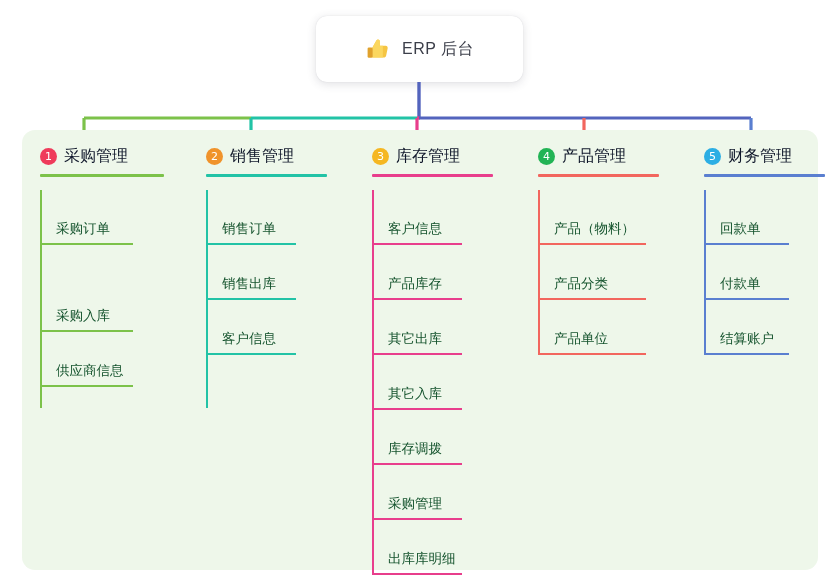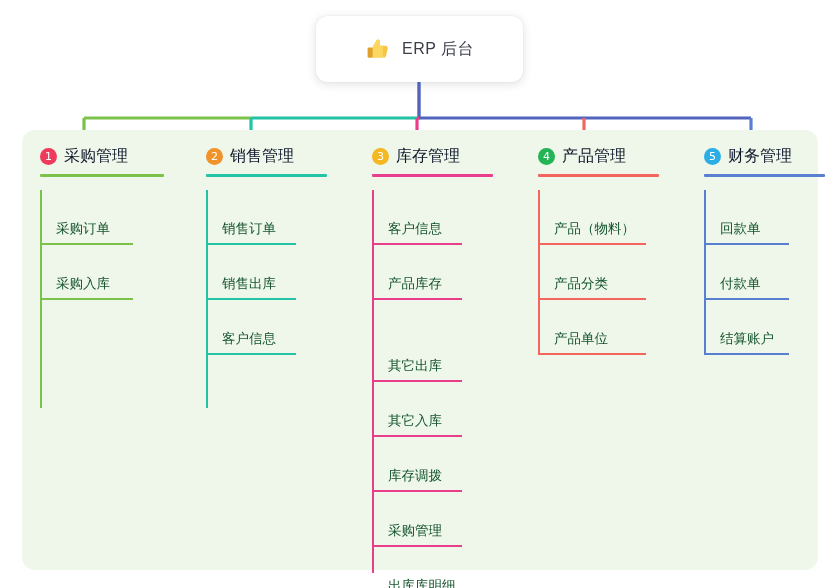--- a/index.html
+++ b/index.html
@@ -180,24 +180,28 @@
           <span class="badge" style="background: rgb(239, 59, 91);">1</span>
           <span class="col-title">采购管理</span>
         </div>
         <div class="col-underline" style="width: 124px; background: rgb(124, 194, 74);"></div>
         <div class="leaves">
           <div class="leaf-spine" style="background: rgb(124, 194, 74); height: 218px;"></div>
           <div class="leaf" style="width: 93px;">
             <span class="leaf-label">采购订单</span>
             <div class="leaf-underline" style="width: 93px; background: rgb(124, 194, 74);"></div>
           </div>
-          <div class="leaf" style="width: 93px;">
+          <div class="leaf" style="width: 93px; margin-top: 32px;">
             <span class="leaf-label">采购入库</span>
             <div class="leaf-underline" style="width: 93px; background: rgb(124, 194, 74);"></div>
           </div>
+          <div class="leaf" style="width: 93px;">
+            <span class="leaf-label">供应商信息</span>
+            <div class="leaf-underline" style="width: 93px; background: rgb(124, 194, 74);"></div>
+          </div>
         </div>
       </div>
       <div class="column" style="width: 166px;">
         <div class="col-head">
           <span class="badge" style="background: rgb(240, 147, 43);">2</span>
           <span class="col-title">销售管理</span>
         </div>
         <div class="col-underline" style="width: 121px; background: rgb(34, 195, 166);"></div>
         <div class="leaves">
           <div class="leaf-spine" style="background: rgb(34, 195, 166); height: 218px;"></div>
@@ -224,21 +228,21 @@
         <div class="leaves">
           <div class="leaf-spine" style="background: rgb(232, 62, 140); height: 383px;"></div>
           <div class="leaf" style="width: 90px;">
             <span class="leaf-label">客户信息</span>
             <div class="leaf-underline" style="width: 90px; background: rgb(232, 62, 140);"></div>
           </div>
           <div class="leaf" style="width: 90px;">
             <span class="leaf-label">产品库存</span>
             <div class="leaf-underline" style="width: 90px; background: rgb(232, 62, 140);"></div>
           </div>
-          <div class="leaf" style="width: 90px; margin-top: 27px;">
+          <div class="leaf" style="width: 90px;">
             <span class="leaf-label">其它出库</span>
             <div class="leaf-underline" style="width: 90px; background: rgb(232, 62, 140);"></div>
           </div>
           <div class="leaf" style="width: 90px;">
             <span class="leaf-label">其它入库</span>
             <div class="leaf-underline" style="width: 90px; background: rgb(232, 62, 140);"></div>
           </div>
           <div class="leaf" style="width: 90px;">
             <span class="leaf-label">库存调拨</span>
             <div class="leaf-underline" style="width: 90px; background: rgb(232, 62, 140);"></div>

